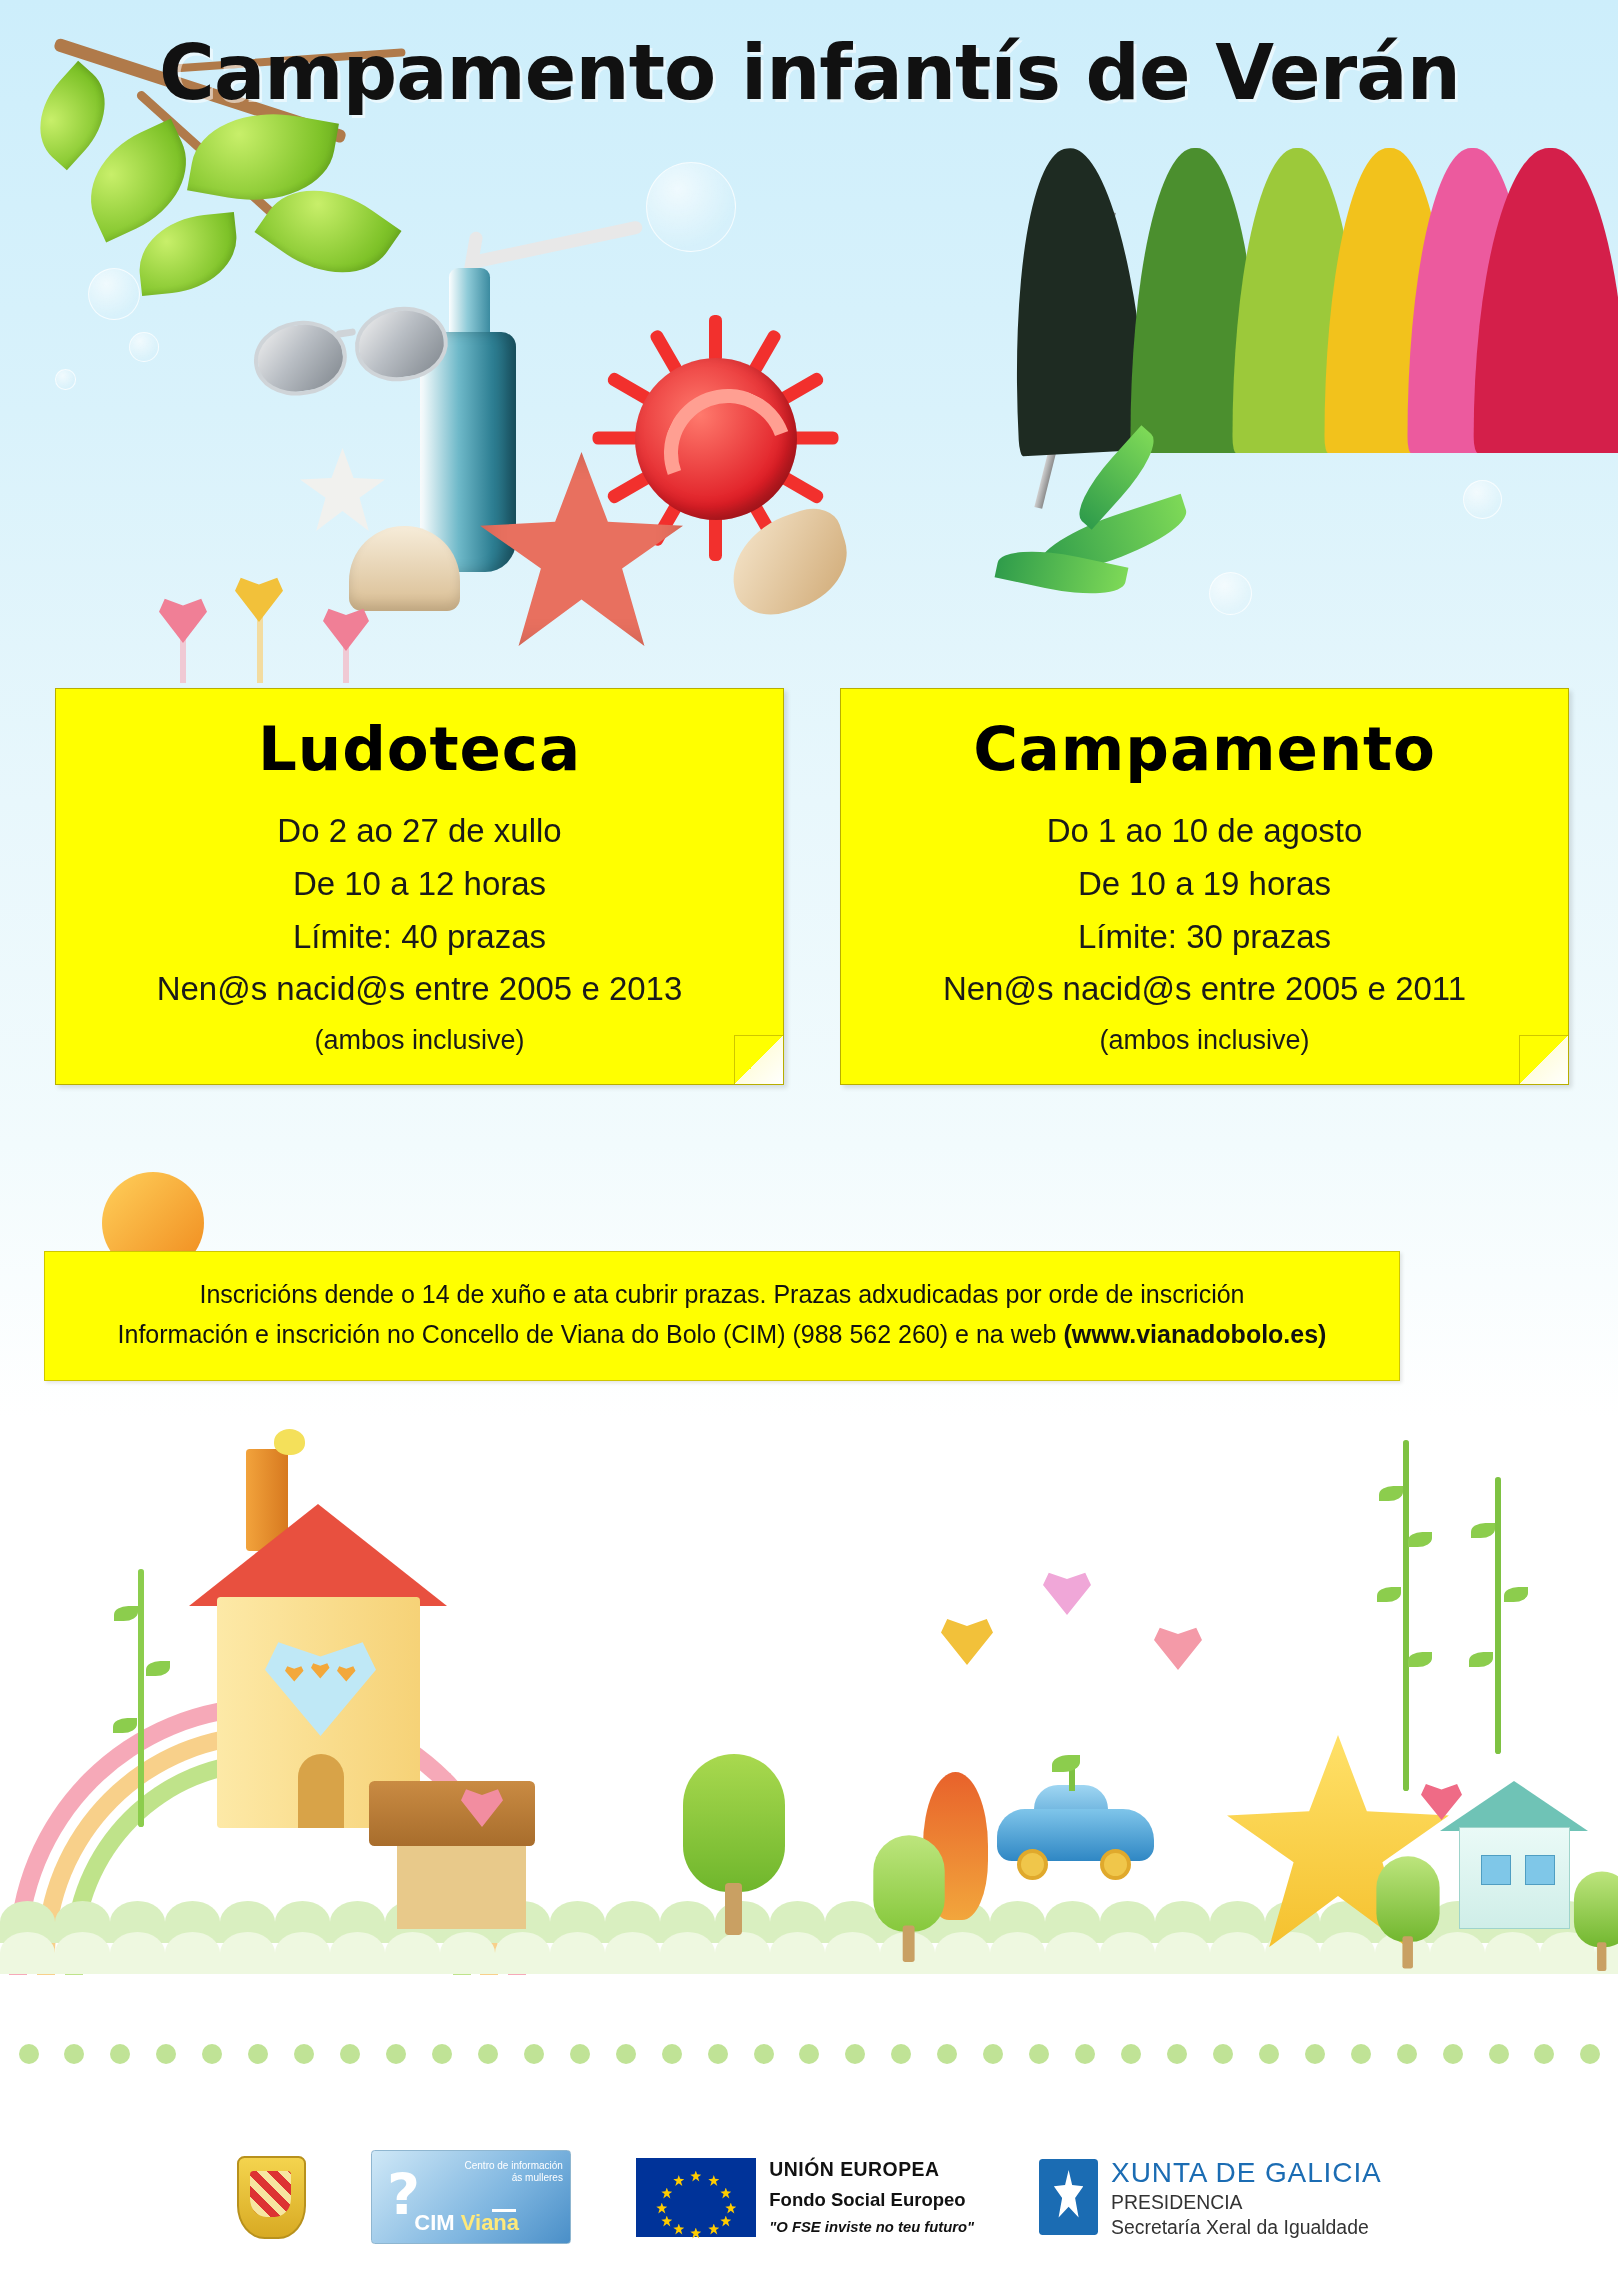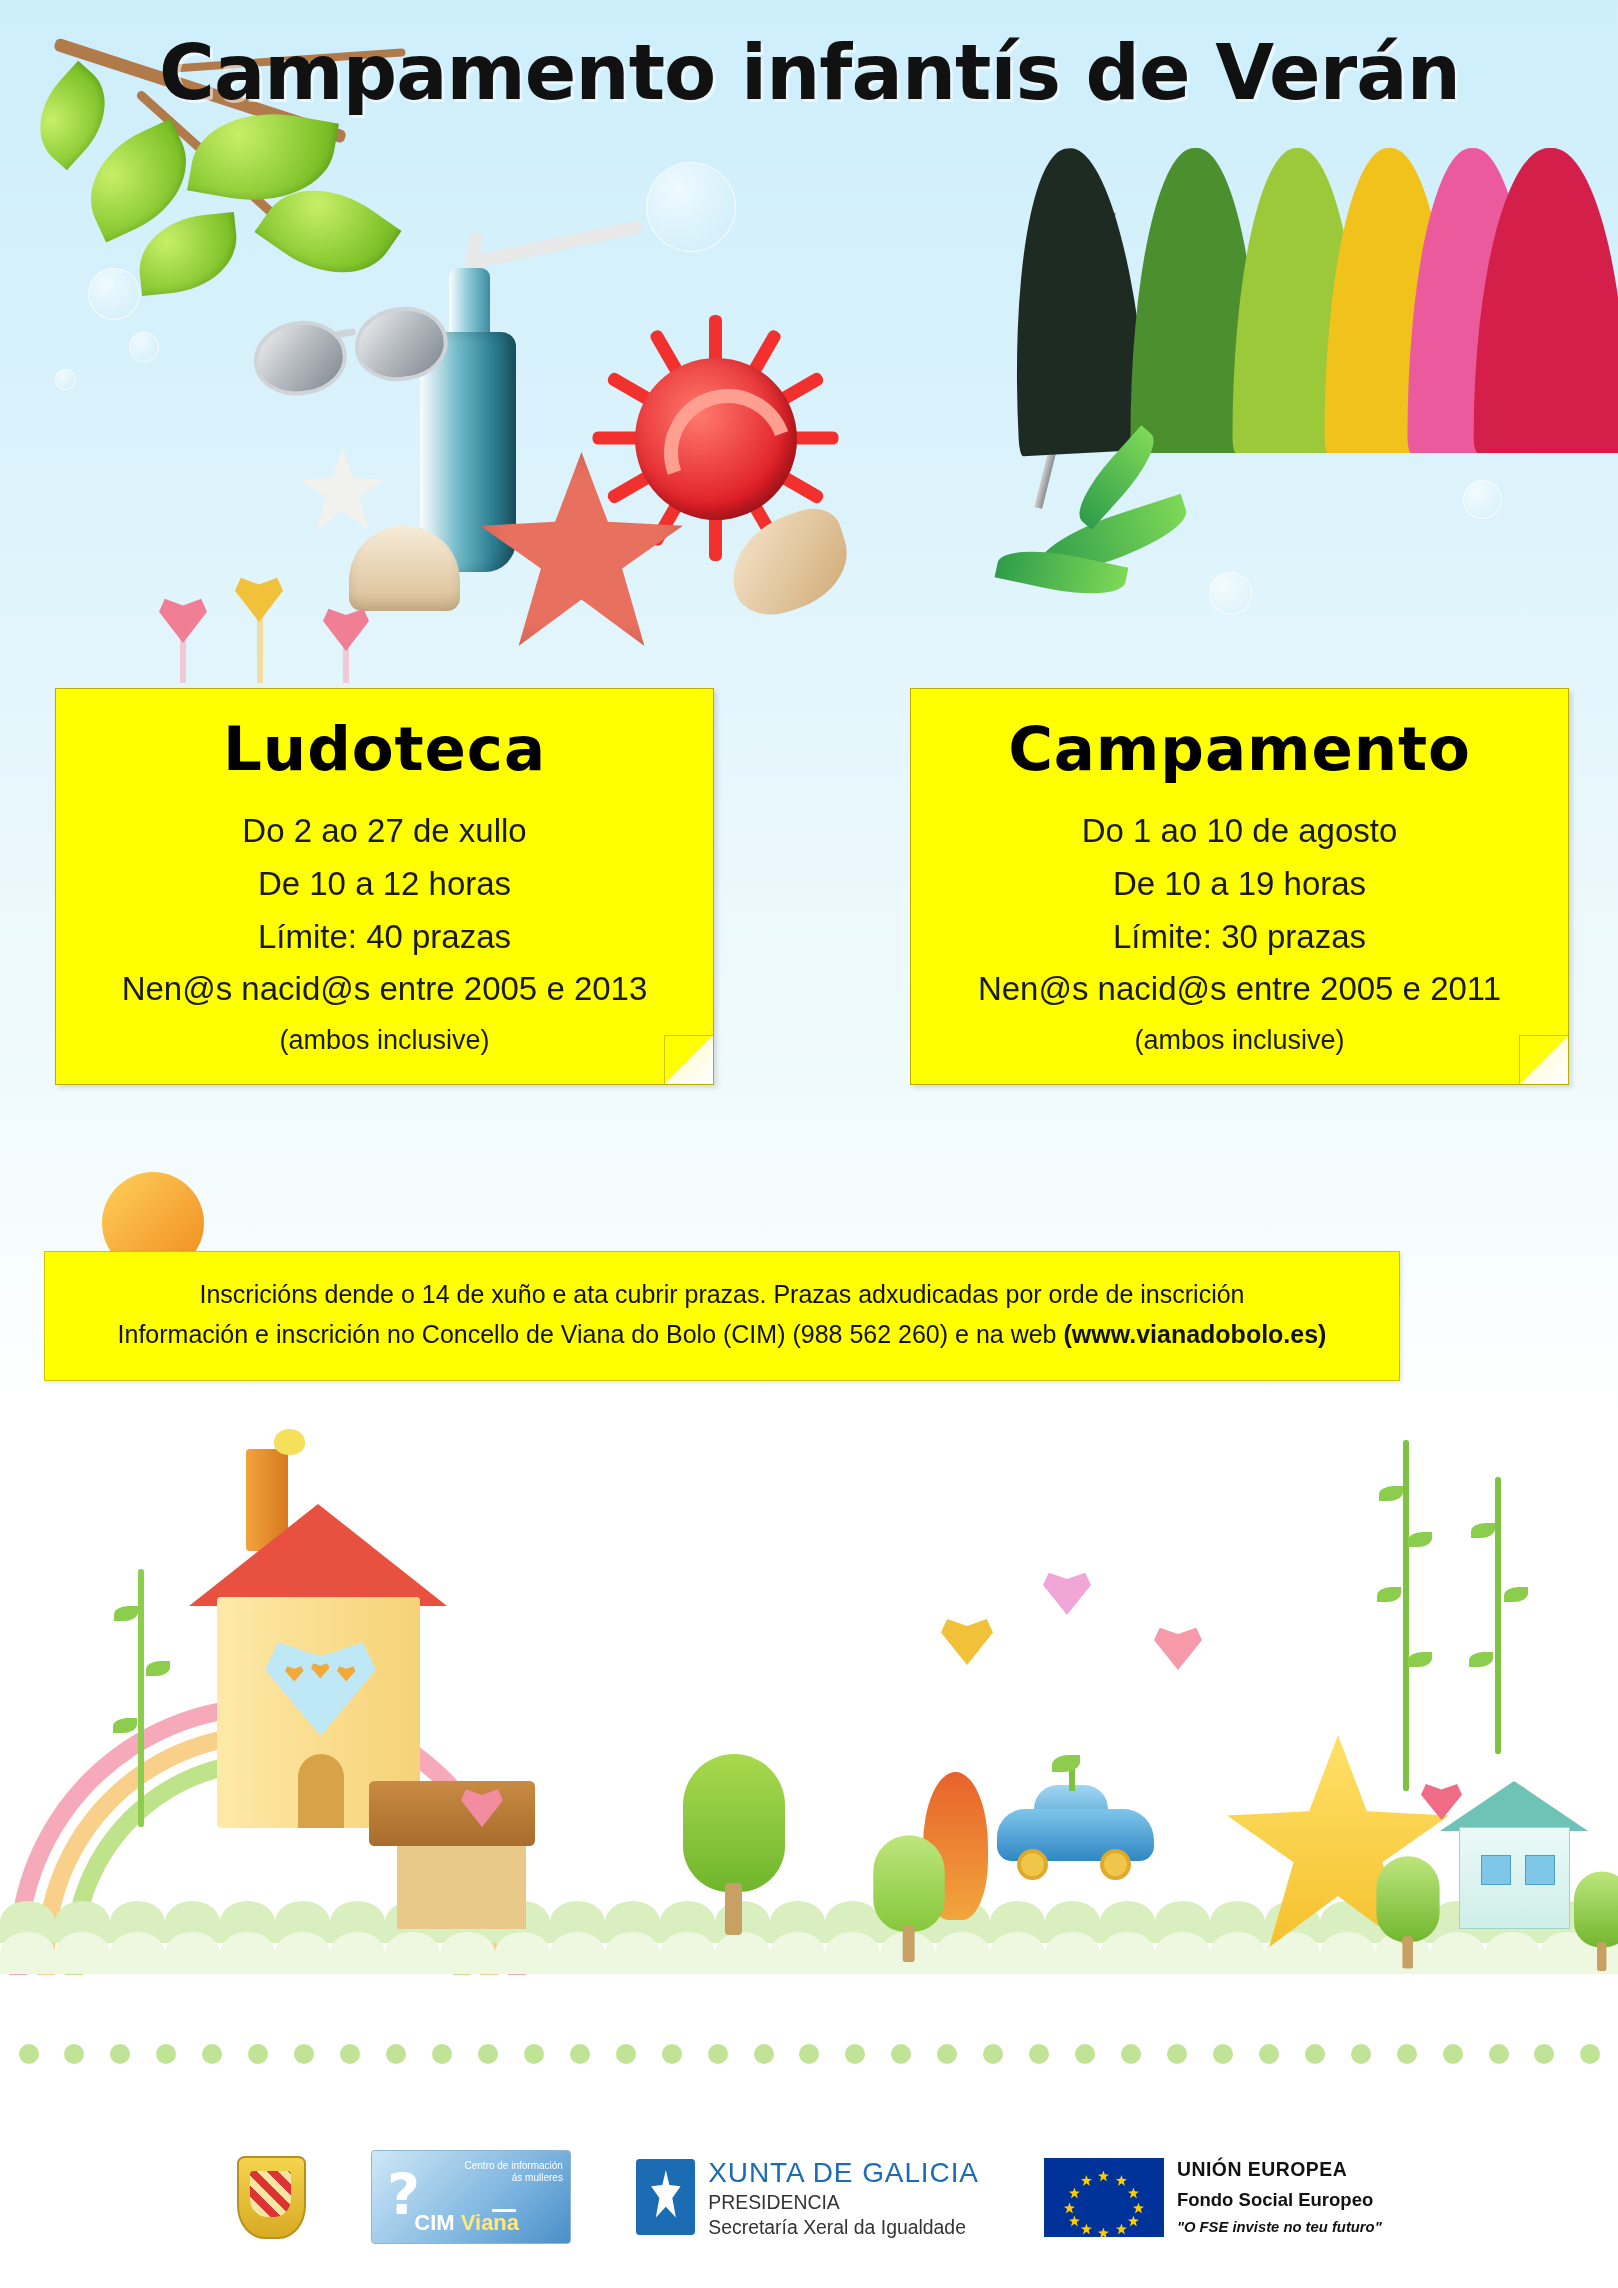--- a/index.html
+++ b/index.html
@@ -254,21 +254,21 @@
     position: absolute;
     top: 688px;
     left: 55px;
     width: 1514px;
     z-index: 30;
     display: flex;
     justify-content: space-between;
   }
   .panel {
     position: relative;
-    width: 659px;
+    width: 729px;
     background: #ffff00;
     border: 1.8px solid #b8ae00;
     padding: 24px 18.5px 28px 18.5px;
     box-sizing: border-box;
     box-shadow: 2.8px 2.8px 4.6px rgba(0,0,0,0.12);
   }
   .panel::after {
     content: "";
     position: absolute;
     right: 0;
@@ -968,29 +968,20 @@
 
     <div class="logo-block">
       <div class="crest"></div>
     </div>
 
     <div class="cim-logo">
       <div class="cim-q">?</div>
       <div class="cim-small">Centro de información ás mulleres</div>
       <div class="cim-name"><span>CIM</span> <span class="viana">Viana</span></div>
       <div style="position:absolute; right:54px; bottom:31px; width:24px; height:2.8px; background:#fff;"></div>
-    </div>
-
-    <div class="logo-block">
-      <div class="xunta-mark"></div>
-      <div class="xunta-text">
-        <div class="xunta-title">XUNTA DE GALICIA</div>
-        <div class="xunta-sub">PRESIDENCIA</div>
-        <div class="xunta-sub">Secretaría Xeral da Igualdade</div>
-      </div>
     </div>
 
     <div class="logo-block">
       <div class="eu-flag">
         <div class="eu-star" style="left:54px; top:13px;"></div>
         <div class="eu-star" style="left:37px; top:17.5px;"></div>
         <div class="eu-star" style="left:72px; top:17.5px;"></div>
         <div class="eu-star" style="left:25px; top:30px;"></div>
         <div class="eu-star" style="left:84px; top:30px;"></div>
         <div class="eu-star" style="left:20px; top:45px;"></div>
@@ -1001,16 +992,25 @@
         <div class="eu-star" style="left:72px; top:66px;"></div>
         <div class="eu-star" style="left:54px; top:70px;"></div>
       </div>
       <div class="eu-text">
         <div class="eu-t1">UNIÓN EUROPEA</div>
         <div class="eu-t2">Fondo Social Europeo</div>
         <div class="eu-t3">"O FSE inviste no teu futuro"</div>
       </div>
     </div>
 
+    <div class="logo-block">
+      <div class="xunta-mark"></div>
+      <div class="xunta-text">
+        <div class="xunta-title">XUNTA DE GALICIA</div>
+        <div class="xunta-sub">PRESIDENCIA</div>
+        <div class="xunta-sub">Secretaría Xeral da Igualdade</div>
+      </div>
+    </div>
+
   </div>
 
 </div>
 
 
 </body></html>

